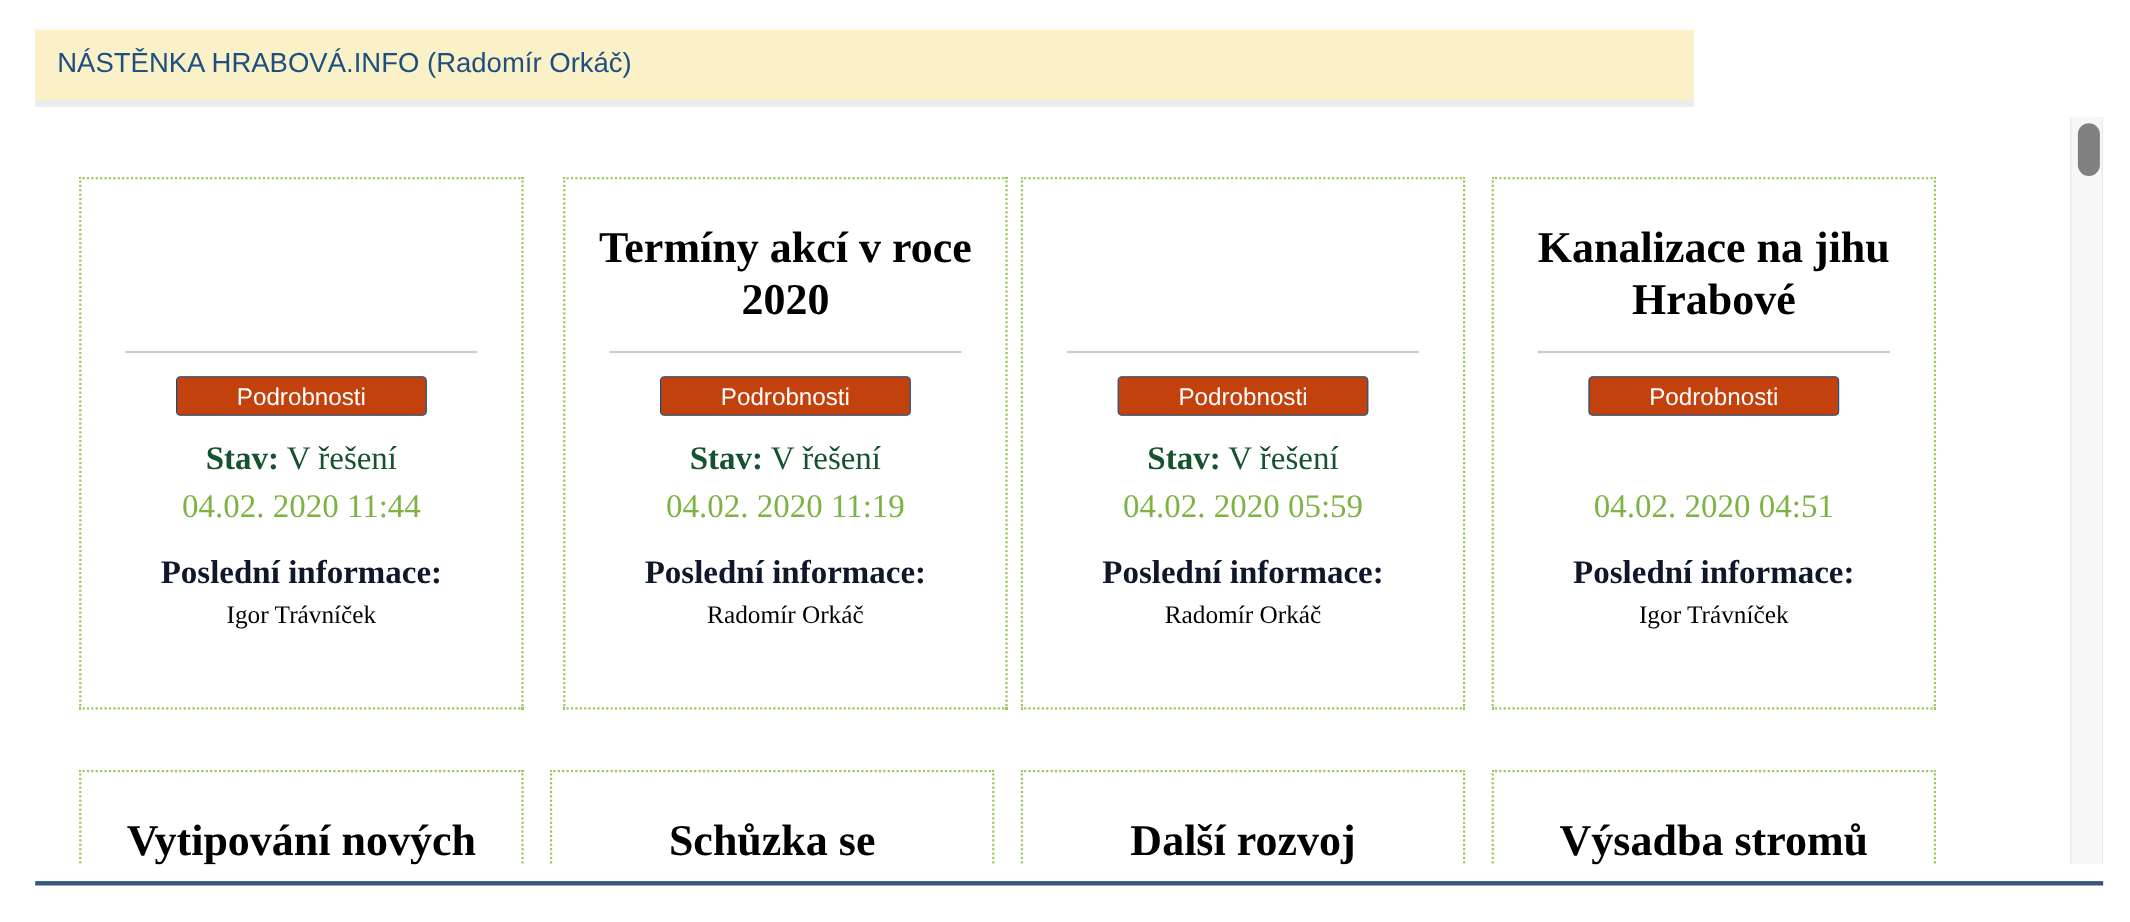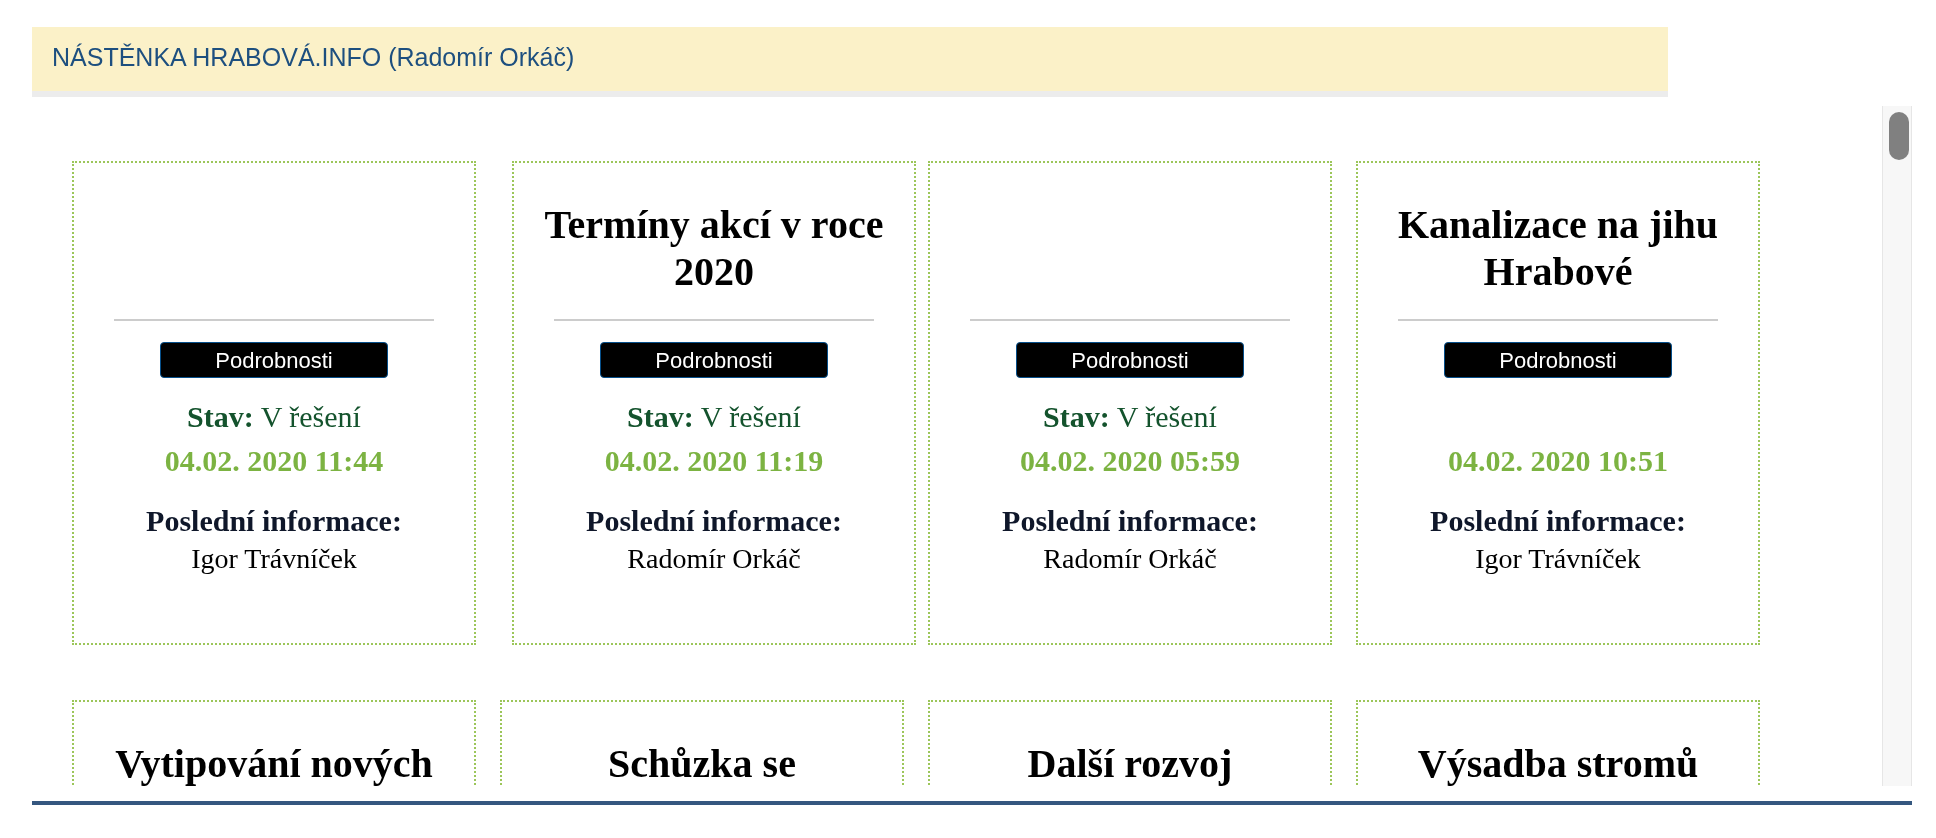--- a/index.html
+++ b/index.html
@@ -1,18 +1,18 @@
 <!DOCTYPE html>
 <html><head>
 <meta charset="utf-8">
 <style>
   html, body { margin:0; padding:0; background:#ffffff; }
   body { width:1936px; height:838px; position:relative; overflow:hidden; font-family:"Liberation Serif", serif; }
   .header {
-    position:absolute; left:32px; top:27px; width:1636px; height:64px;
+    position:absolute; left:32px; top:27px; width:1508px; height:64px;
     background:#fbf1c8; border-bottom:6px solid #ececec; box-sizing:content-box;
   }
   .header-title {
     position:absolute; left:20px; top:16px;
     font-family:"Liberation Sans", sans-serif; font-size:25px; color:#1d4f7f; white-space:nowrap;
   }
   .viewport {
     position:absolute; left:32px; top:106px; width:1880px; height:680px; overflow:hidden;
   }
   .scrollbar {
@@ -29,35 +29,35 @@
   }
   .card-title {
     position:absolute; left:20px; right:20px; top:38px;
     font-weight:bold; font-size:40px; line-height:47px; color:#000;
   }
   .divider {
     position:absolute; left:40px; right:40px; top:156px; height:0; border-top:2px solid #cccccc;
   }
   .details-btn {
     position:absolute; left:50%; top:179px; width:228px; height:36px; margin-left:-114px;
-    box-sizing:border-box; background:#000000; border:1px solid #064f8a; border-radius:4px;
+    box-sizing:border-box; background:#c2410c; border:1px solid #064f8a; border-radius:4px;
     color:#fff; font-family:"Liberation Sans", sans-serif; font-size:22px; line-height:33px; cursor:pointer;
   }
   .status-line {
     position:absolute; left:0; right:0; top:236px; font-size:30px; line-height:36px; color:#14532d; white-space:nowrap;
   }
   .status-label { font-weight:bold; }
   .date-line {
-    position:absolute; left:0; right:0; top:280px; font-size:30px; line-height:36px; font-weight:bold; color:#7cb342;
+    position:absolute; left:0; right:0; top:280px; font-size:30px; line-height:36px; font-weight:normal; color:#7cb342;
   }
   .info-label {
     position:absolute; left:0; right:0; top:340px; font-size:30px; line-height:36px; font-weight:bold; color:#0f172a;
   }
   .info-name {
-    position:absolute; left:0; right:0; top:378px; font-size:28px; line-height:36px; color:#000;
+    position:absolute; left:0; right:0; top:378px; font-size:23px; line-height:36px; color:#000;
   }
   .bottom-bar {
     position:absolute; left:32px; top:801px; width:1880px; height:4px; background:#35577f;
   }
 </style>
 </head>
 <body>
 
 <div class="header">
   <div class="header-title">NÁSTĚNKA HRABOVÁ.INFO (Radomír Orkáč)</div>
@@ -91,21 +91,21 @@
       <div class="status-line"><span class="status-label">Stav:</span> <span>V řešení</span></div>
       <div class="date-line">04.02. 2020 05:59</div>
       <div class="info-label">Poslední informace:</div>
       <div class="info-name">Radomír Orkáč</div>
     </div>
 
     <div class="card" style="left:1284px;top:0;">
       <div class="card-title">Kanalizace na jihu Hrabové</div>
       <div class="divider"></div>
       <button class="details-btn">Podrobnosti</button>
-      <div class="date-line">04.02. 2020 10:51</div>
+      <div class="date-line">04.02. 2020 04:51</div>
       <div class="info-label">Poslední informace:</div>
       <div class="info-name">Igor Trávníček</div>
     </div>
 
     <div class="card" style="left:0;top:539px;">
       <div class="card-title">Vytipování nových</div>
     </div>
     <div class="card" style="left:428px;top:539px;">
       <div class="card-title">Schůzka se</div>
     </div>

